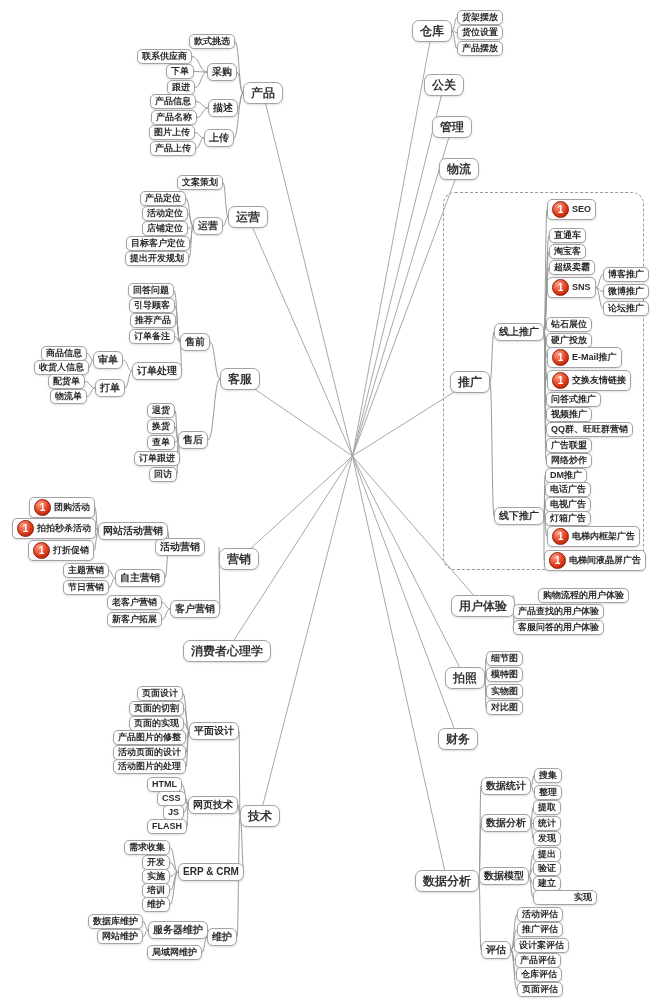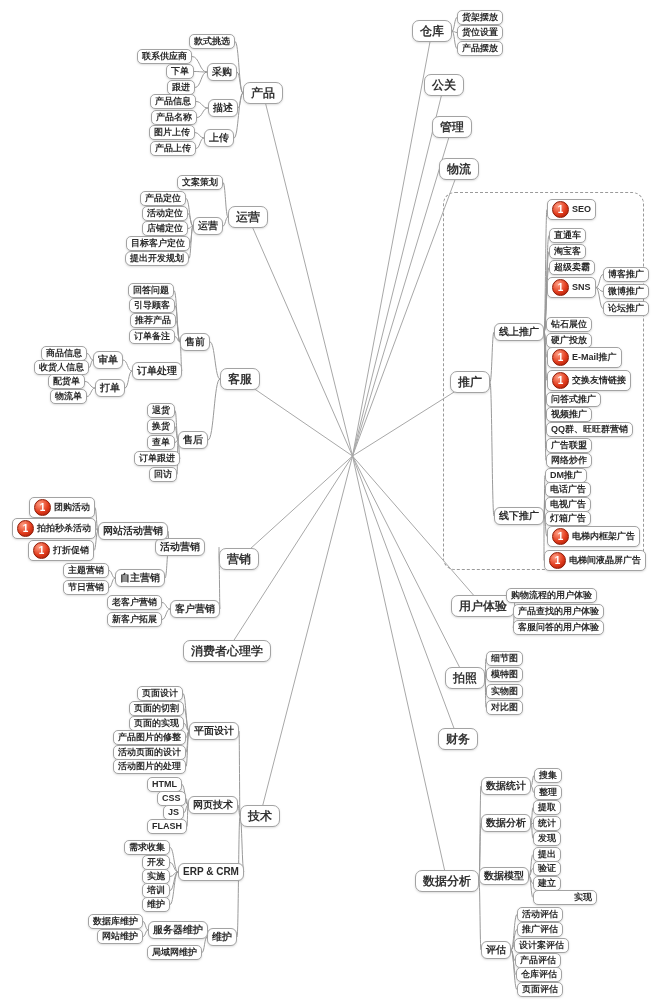--- a/index.html
+++ b/index.html
@@ -260,21 +260,21 @@
     </div>
     <div class="node t" style="left: 142px; top: 206px;">
       <span class="lbl">活动定位</span>
     </div>
     <div class="node t" style="left: 142px; top: 221px;">
       <span class="lbl">店铺定位</span>
     </div>
     <div class="node t" style="left: 126px; top: 236px;">
       <span class="lbl">目标客户定位</span>
     </div>
-    <div class="node t" style="left: 125px; top: 251px; border-radius: 6px;">
+    <div class="node t" style="left: 125px; top: 251px;">
       <span class="lbl">提出开发规划</span>
     </div>
     <div class="node b" style="left: 220px; top: 368px;">
       <span class="lbl">客服</span>
     </div>
     <div class="node m" style="left: 180px; top: 333px;">
       <span class="lbl">售前</span>
     </div>
     <div class="node t" style="left: 128px; top: 283px;">
       <span class="lbl">回答问题</span>
@@ -449,21 +449,21 @@
       <span class="p1">1</span>
       <span class="lbl">电梯内框架广告</span>
     </div>
     <div class="node t" style="left: 544px; top: 550px;">
       <span class="p1">1</span>
       <span class="lbl">电梯间液晶屏广告</span>
     </div>
     <div class="node b" style="left: 451px; top: 595px;">
       <span class="lbl">用户体验</span>
     </div>
-    <div class="node t" style="left: 506px; top: 588px;">
+    <div class="node t" style="left: 538px; top: 588px;">
       <span class="lbl">购物流程的用户体验</span>
     </div>
     <div class="node t" style="left: 513px; top: 604px;">
       <span class="lbl">产品查找的用户体验</span>
     </div>
     <div class="node t" style="left: 513px; top: 620px;">
       <span class="lbl">客服问答的用户体验</span>
     </div>
     <div class="node b" style="left: 445px; top: 667px;">
       <span class="lbl">拍照</span>

